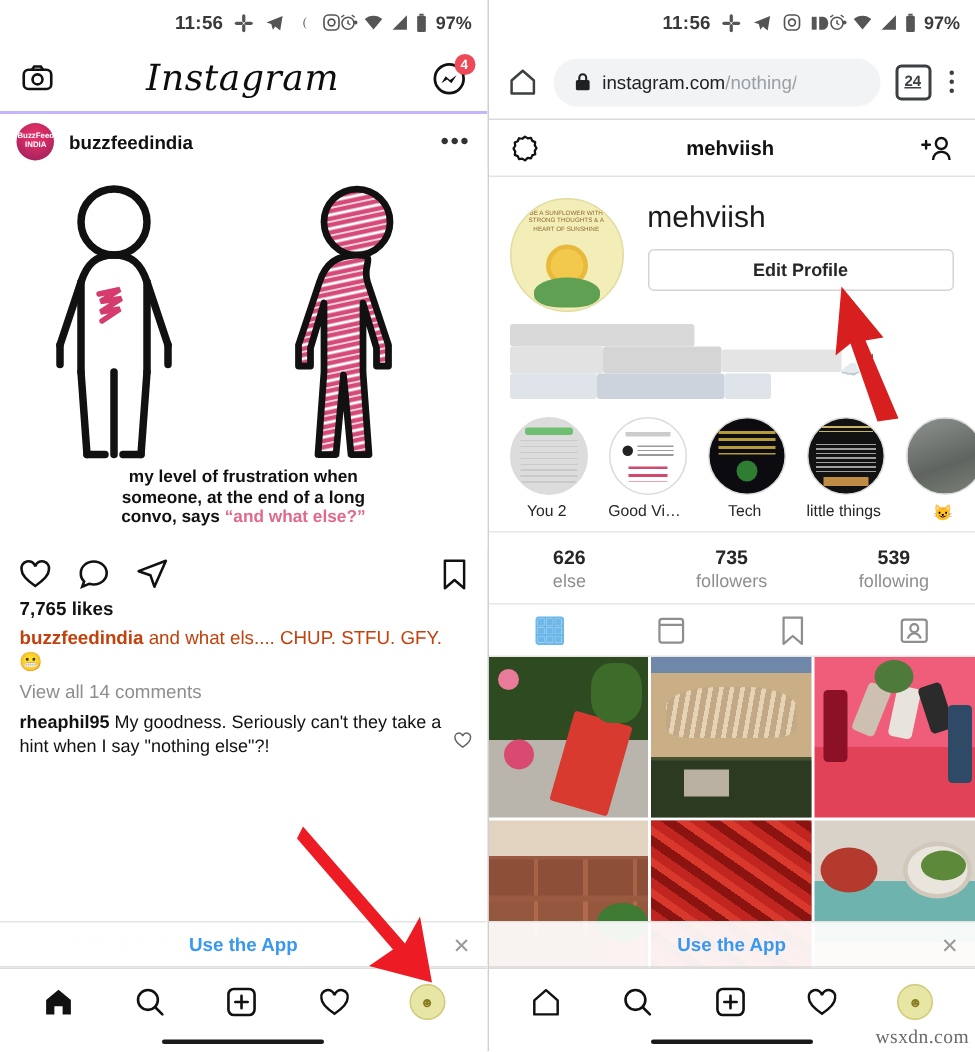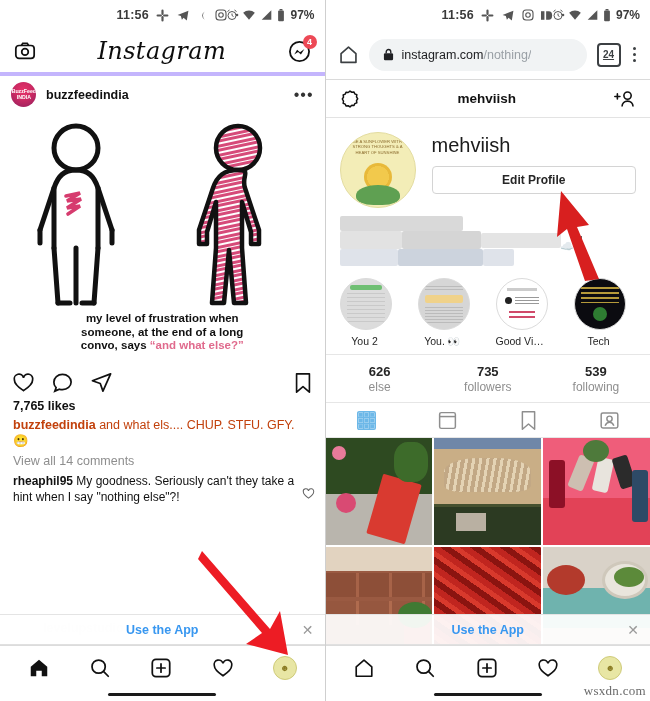--- a/index.html
+++ b/index.html
@@ -16,21 +16,21 @@
 
   
   .statusbar{height:30px;display:flex;align-items:center;justify-content:center;gap:7px;padding:0 12px;box-sizing:border-box;position:relative;}
   .sb-time{font-size:12.5px;font-weight:600;color:#3a3a3a;letter-spacing:.2px;margin-left:32px;}
   .sb-left{display:flex;align-items:center;gap:7px;}
   .sb-right{position:absolute;right:10px;top:0;height:30px;display:flex;align-items:center;gap:4px;}
   .sb-batt{font-size:12px;font-weight:600;color:#3a3a3a;margin-left:1px;}
   .ic{display:inline-block;line-height:0;}
 
   
-  .ig-header{height:46px;display:flex;align-items:center;justify-content:space-between;padding:0 14px;box-sizing:border-box;border-bottom:4px solid #c4b5fd;}
+  .ig-header{height:46px;display:flex;align-items:center;justify-content:space-between;padding:0 14px;box-sizing:border-box;border-bottom:2px solid #c4b5fd;}
   .ig-logo{font-family:"DejaVu Serif", serif;font-style:italic;font-size:24px;color:#0d0d0d;letter-spacing:.4px;}
   .badge{position:absolute;top:-5px;right:-6px;background:#ed4956;color:#fff;font-size:9px;font-weight:700;border-radius:9px;min-width:14px;height:14px;display:flex;align-items:center;justify-content:center;padding:0 3px;box-sizing:border-box;}
   .rel{position:relative;display:inline-block;line-height:0;}
 
   
   .post-head{height:37px;display:flex;align-items:center;padding:0 11px;box-sizing:border-box;gap:10px;}
   .pf-avatar{width:25px;height:25px;border-radius:50%;background:
       radial-gradient(circle at 50% 35%, #e8346b 0%, #cf2a63 40%, #8e1f5e 100%);
       display:flex;align-items:center;justify-content:center;flex:0 0 auto;overflow:hidden;}
   .pf-avatar span{color:#fff;font-size:5.5px;font-weight:700;line-height:1.05;text-align:center;transform:scale(.95);}
@@ -91,21 +91,21 @@
   .prof-av .av-leaf{position:absolute;bottom:2px;left:50%;transform:translateX(-50%);width:44px;height:20px;background:#5fa052;border-radius:50% 50% 40% 40%;}
   .prof-right{flex:1;padding-top:2px;}
   .prof-user{font-size:20px;color:#1b1b1b;font-weight:400;margin-bottom:9px;}
   .editbtn{height:26px;border:1px solid #d4d4d4;border-radius:4px;display:flex;align-items:center;justify-content:center;font-size:12px;font-weight:700;color:#262626;background:#fff;}
 
   .bio{padding:10px 14px 0;box-sizing:border-box;position:relative;height:62px;}
   .blur{position:absolute;border-radius:2px;}
   .bio-cloud{position:absolute;left:235px;top:32px;font-size:11px;}
   .bio-caret{position:absolute;left:255px;top:28px;width:1px;height:14px;background:#666;}
 
-  .highlights{display:flex;gap:28px;padding:8px 0 6px 14px;box-sizing:border-box;overflow:hidden;}
+  .highlights{display:flex;gap:16px;padding:8px 0 6px 14px;box-sizing:border-box;overflow:hidden;}
   .hl{width:50px;flex:0 0 auto;text-align:center;}
   .hl-circle{width:50px;height:50px;border-radius:50%;border:1px solid #dbdbdb;overflow:hidden;position:relative;background:#eee;}
   .hl-label{font-size:10.5px;color:#262626;margin-top:5px;white-space:nowrap;overflow:hidden;text-overflow:ellipsis;}
 
   .stats{display:flex;border-top:1px solid #e6e6e6;border-bottom:1px solid #e6e6e6;padding:9px 0 8px;}
   .stat{flex:1;text-align:center;}
   .stat .num{font-size:13px;font-weight:700;color:#262626;}
   .stat .lbl{font-size:12px;color:#8e8e8e;margin-top:1px;}
 
   .tabs{display:flex;height:34px;align-items:center;border-bottom:1px solid #e6e6e6;}
@@ -458,42 +458,42 @@
 
     <div class="highlights">
       <div class="hl">
         <div class="hl-circle" style="background:#dcdcdc;">
           <div style="position:absolute;top:6px;left:9px;right:9px;height:5px;background:#6fbf73;border-radius:2px;"></div>
           <div style="position:absolute;top:14px;left:6px;right:6px;height:30px;background:repeating-linear-gradient(#c9c9c9 0 1px,transparent 1px 4px);"></div>
         </div>
         <div class="hl-label">You 2</div>
       </div>
       <div class="hl">
-        <div class="hl-circle" style="background:#d6d6d6;">
-          <div style="position:absolute;top:16px;left:6px;right:6px;height:8px;background:#f0d28a;border-radius:2px;"></div>
-          <div style="position:absolute;top:7px;left:6px;right:6px;height:6px;background:repeating-linear-gradient(#bbb 0 1px,transparent 1px 3px);"></div>
-          <div style="position:absolute;top:28px;left:6px;right:6px;height:16px;background:repeating-linear-gradient(#bbb 0 1px,transparent 1px 3px);"></div>
-        </div>
-        <div class="hl-label">You. 👀</div>
-      </div>
-      <div class="hl">
         <div class="hl-circle" style="background:#fff;">
           <div style="position:absolute;top:9px;left:10px;right:10px;height:3px;background:#ccc;"></div>
           <div style="position:absolute;top:18px;left:8px;width:7px;height:7px;border-radius:50%;background:#222;"></div>
           <div style="position:absolute;top:18px;left:18px;right:8px;height:8px;background:repeating-linear-gradient(#999 0 1px,transparent 1px 3px);"></div>
           <div style="position:absolute;top:32px;left:12px;right:12px;height:10px;background:repeating-linear-gradient(#d04a6a 0 2px,transparent 2px 5px);"></div>
         </div>
         <div class="hl-label">Good Vibe...</div>
       </div>
       <div class="hl">
         <div class="hl-circle" style="background:#0b0b10;">
           <div style="position:absolute;top:8px;left:6px;right:6px;height:16px;background:repeating-linear-gradient(#b59a3a 0 2px,transparent 2px 5px);"></div>
           <div style="position:absolute;bottom:8px;left:50%;transform:translateX(-50%);width:14px;height:14px;border-radius:50%;background:#2e7d32;"></div>
         </div>
         <div class="hl-label">Tech</div>
+      </div>
+      <div class="hl">
+        <div class="hl-circle" style="background:#121212;">
+          <div style="position:absolute;top:5px;left:7px;right:7px;height:6px;background:repeating-linear-gradient(#c9b66a 0 1px,transparent 1px 3px);"></div>
+          <div style="position:absolute;top:17px;left:5px;right:5px;height:20px;background:repeating-linear-gradient(#9f9f9f 0 1px,transparent 1px 3px);"></div>
+          <div style="position:absolute;bottom:5px;left:10px;right:10px;height:6px;background:#c08b45;"></div>
+        </div>
+        <div class="hl-label">little things</div>
       </div>
       <div class="hl">
         <div class="hl-circle" style="background:linear-gradient(160deg,#8f9390,#5f6460 60%,#7d8178);"></div>
         <div class="hl-label">😺</div>
       </div>
     </div>
 
     <div class="stats">
       <div class="stat">
         <div class="num">626</div>

